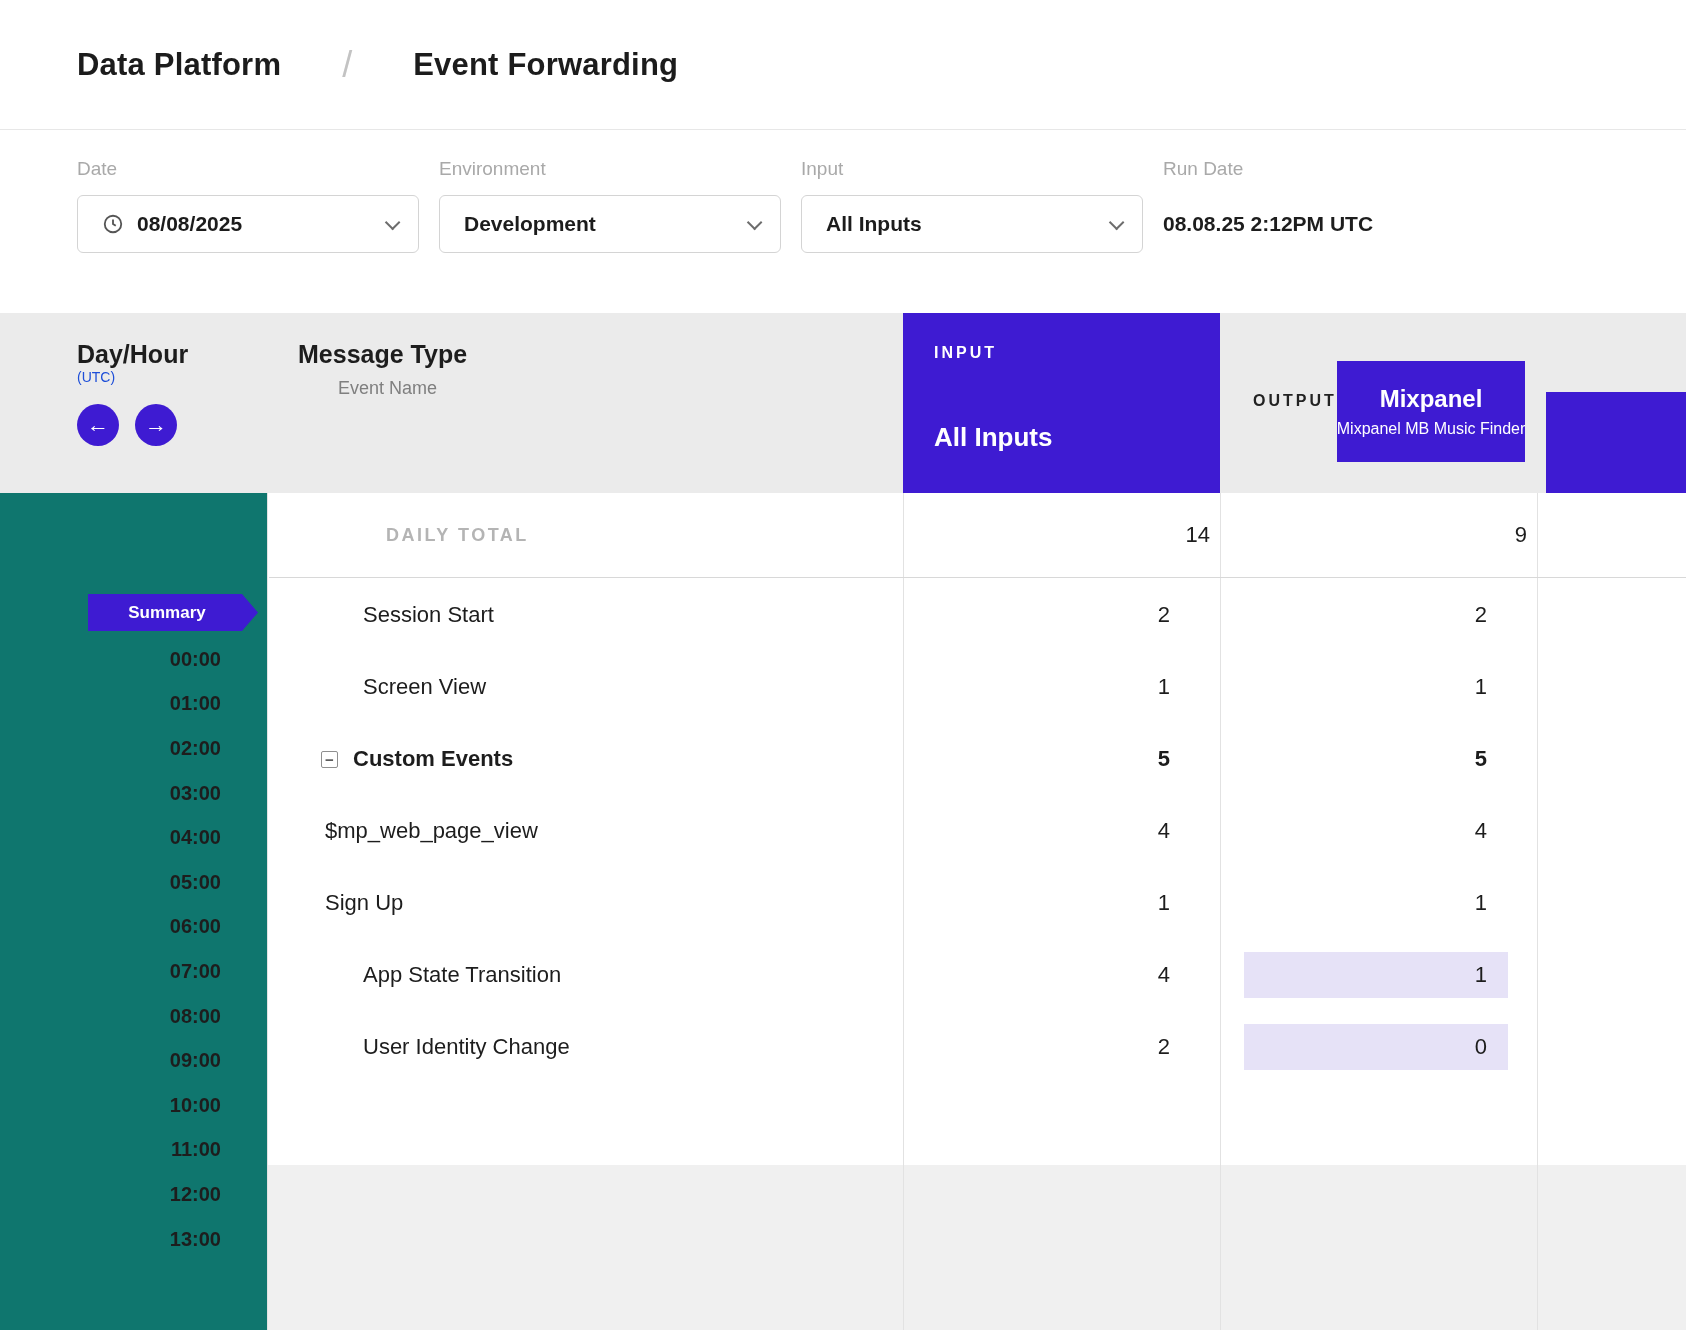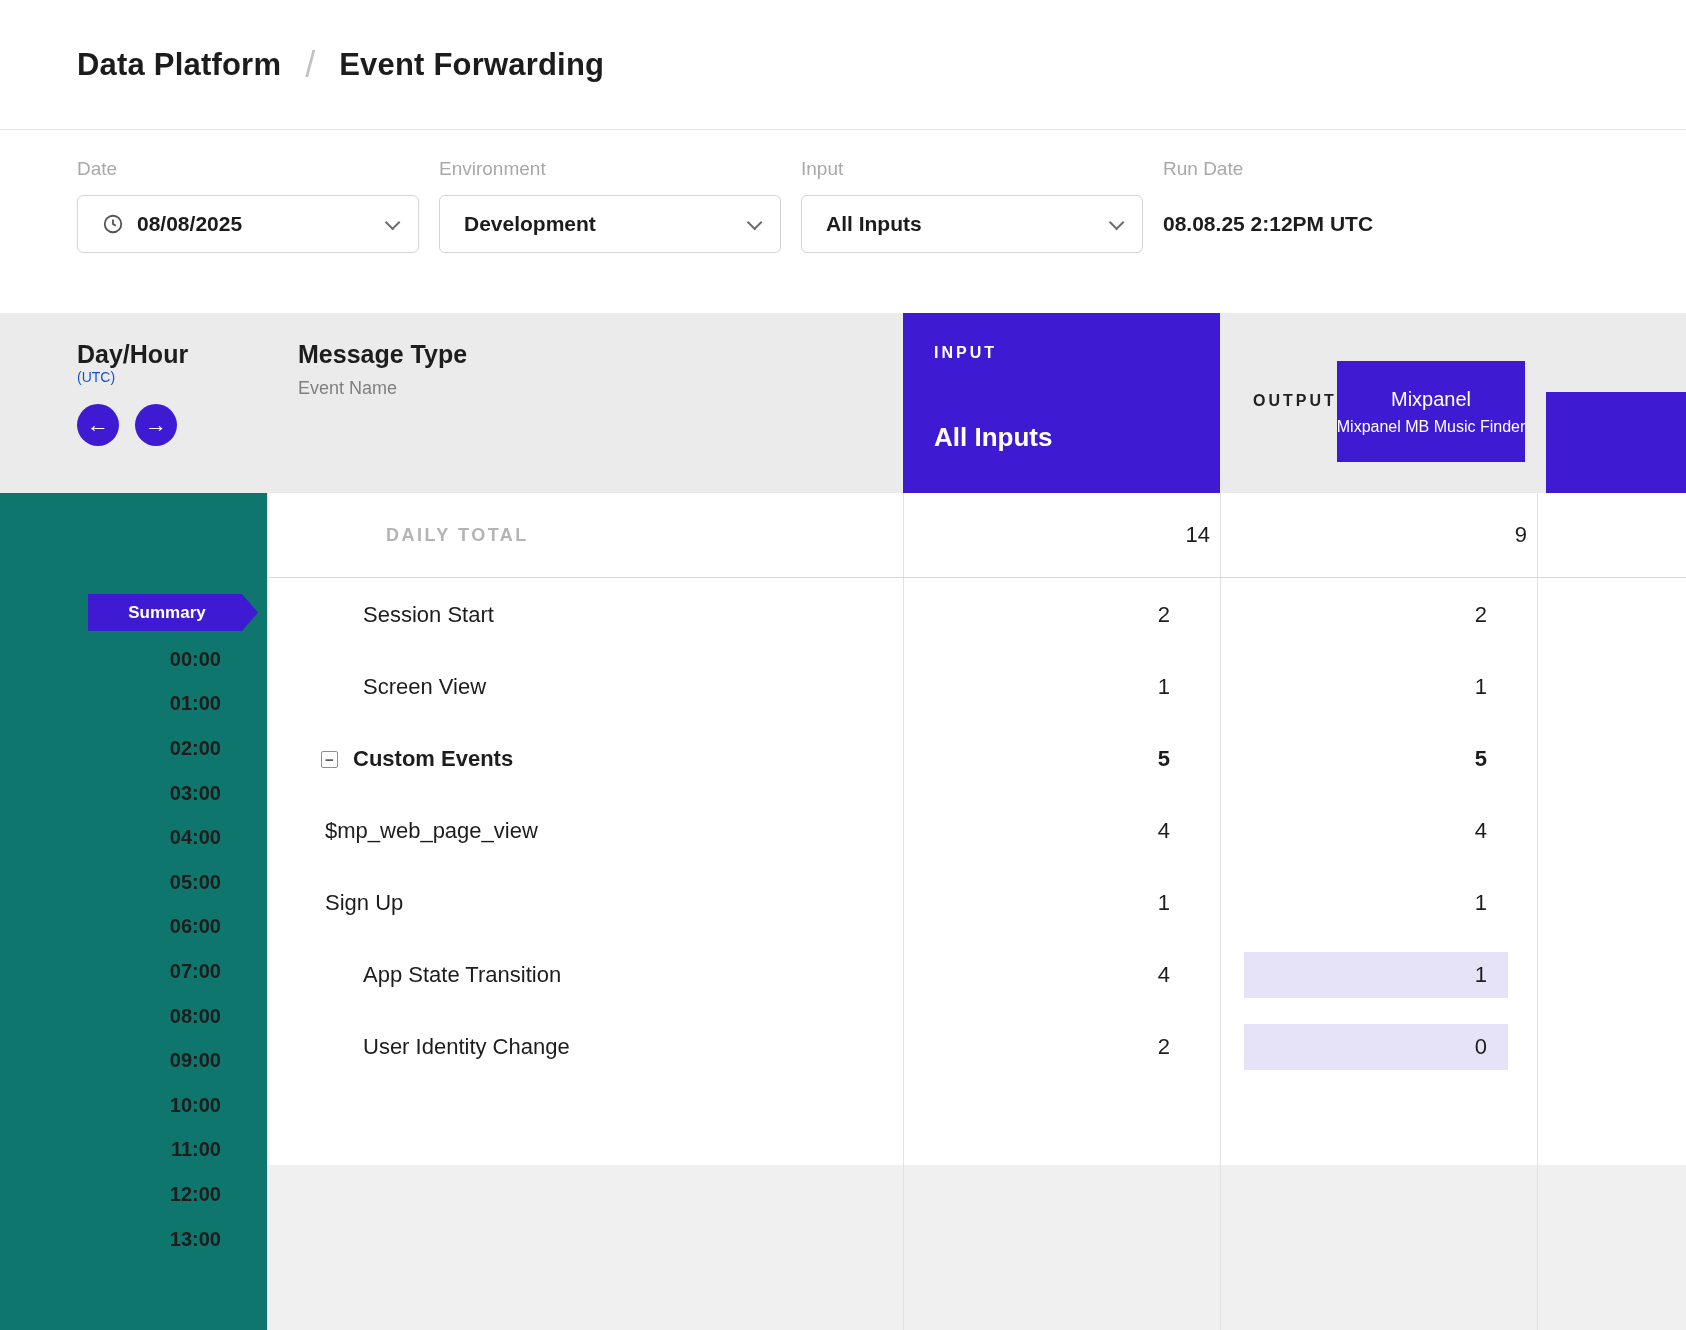--- a/index.html
+++ b/index.html
@@ -5,21 +5,21 @@
   * { box-sizing: border-box; margin: 0; padding: 0; }
   html, body { width: 1686px; height: 1330px; }
   body {
     font-family: "Liberation Sans", "DejaVu Sans", sans-serif;
     color: #1d1d1d; background: #fff; overflow: hidden;
     --purple: #3e1bd2; --lav: #e6e2f7;
   }
 
   
   .crumb-bar { height: 130px; display: flex; align-items: center; padding-left: 77px;
-               border-bottom: 1px solid #e7e7e7; background: #fff; }
+               border-bottom: 1px solid #e7e7e7; background: #fff; gap: 37px; }
   .crumb { font-size: 31px; font-weight: 700; letter-spacing: .2px; color: #1c1c1c; }
   .crumb-sep { color: #c3c3c3; font-size: 36px; font-weight: 300; margin: 0 24px; }
 
   
   .filters { height: 183px; display: flex; padding: 28px 0 0 77px; gap: 20px; background: #fff; }
   .fgroup { display: flex; flex-direction: column; }
   .flabel { font-size: 19px; color: #a9a9a9; margin-bottom: 15px; }
   .fbox { width: 342px; height: 58px; border: 1px solid #d4d4d4; border-radius: 6px;
           display: flex; align-items: center; padding: 0 22px 0 24px; font-size: 21px;
           font-weight: 700; background: #fff; cursor: pointer; color: #1c1c1c; }
@@ -33,32 +33,32 @@
   .thead { height: 180px; display: flex; background: #ebebeb; }
   .th-hours { width: 268px; padding: 27px 0 0 77px; }
   .dh-title { font-size: 25px; font-weight: 700; }
   .dh-sub { font-size: 14px; color: #1d4ed8; }
   .nav-arrows { display: flex; gap: 16px; margin-top: 19px; }
   .nav-btn { width: 42px; height: 42px; border-radius: 50%; background: var(--purple); color: #fff;
              display: flex; align-items: center; justify-content: center; font-size: 22px;
              cursor: pointer; border: none; }
   .th-msg { width: 635px; padding: 27px 0 0 30px; }
   .mt-title { font-size: 25px; font-weight: 700; }
-  .mt-sub { font-size: 18px; color: #7f7f7f; margin-top: 9px; }
+  .mt-sub { font-size: 18px; color: #7f7f7f; margin-top: 9px; margin-left: 40px; }
   .th-input { width: 317px; background: var(--purple); color: #fff;
               padding: 31px 0 40px 31px; display: flex; flex-direction: column;
               justify-content: space-between; }
   .inp-group { font-size: 16px; font-weight: 700; letter-spacing: 3px; }
   .inp-name { font-size: 26px; font-weight: 700; }
   .th-output { width: 317px; display: flex; flex-direction: row; margin-top: 48px; }
   .out-label { height: 79px; display: flex; align-items: center; padding-left: 33px;
                font-size: 16px; font-weight: 700; letter-spacing: 3px; color: #222; }
   .out-block { height: 101px; background: var(--purple); color: #fff; display: flex;
                flex-direction: column; align-items: center; justify-content: center; gap: 7px; }
-  .out-name { font-size: 20px; font-weight: 400; }
+  .out-name { font-size: 24px; font-weight: 700; }
   .out-sub { font-size: 16px; }
   .th-next { width: 149px; display: flex; flex-direction: column; }
   .next-spacer { height: 79px; }
   .next-block { height: 101px; background: var(--purple); margin-left: 9px; }
 
   
   .tbody { position: relative; height: 837px; background: #fff; }
   .gray-bottom { position: absolute; left: 268px; right: 0; top: 672px; bottom: 0;
                  background: #f0f0f0; z-index: 0; }
   .vline { position: absolute; top: 0; bottom: 0; width: 1px; background: #e2e2e2; z-index: 1; }

